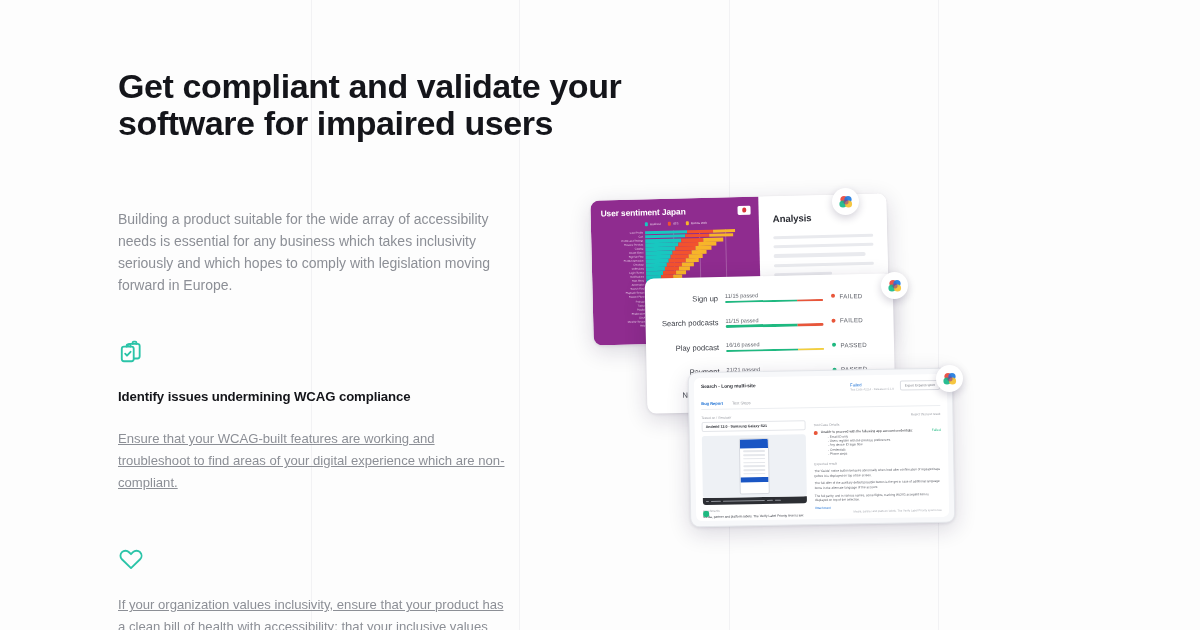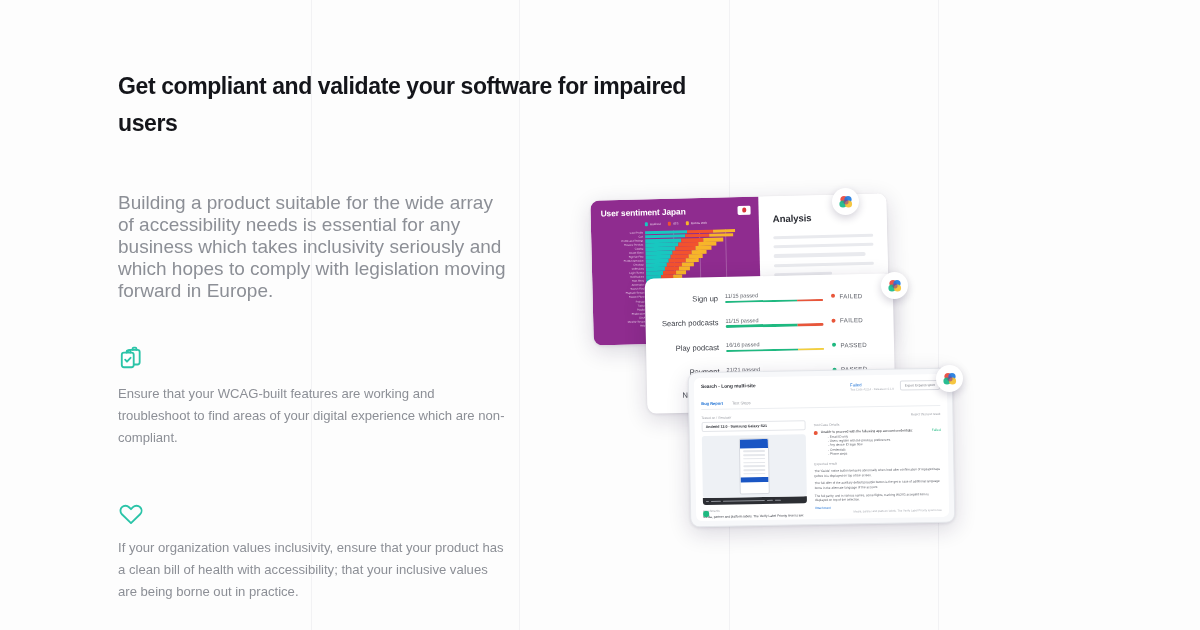--- a/index.html
+++ b/index.html
@@ -32,53 +32,54 @@
   .g4 { left: 938px; }
 
   
   .left-col {
     position: absolute;
     left: 118px;
     top: 68px;
     width: 400px;
   }
   .headline {
-    font-size: 23px;
+    font-size: 34px;
     line-height: 37px;
     font-weight: 700;
     color: #14151a;
     letter-spacing: -0.4px;
     width: 610px;
   }
   .intro {
-    margin-top: 50px;
-    font-size: 19px;
+    margin-top: 66px;
+    font-size: 14px;
     line-height: 22px;
     color: #8c8f96;
     width: 388px;
   }
 
   .feature { margin-top: 43px; }
   .feature .ficon {
     width: 26px; height: 26px;
     display: block;
   }
   .feature .ftitle {
     margin-top: 24px;
     font-size: 13.2px;
     font-weight: 700;
     color: #14151a;
     letter-spacing: -0.1px;
   }
   .feature .fbody {
-    margin-top: 12px;
+    margin-top: 24px;
     font-size: 13.1px;
     line-height: 22px;
     color: #8c8f96;
     width: 390px;
+    text-decoration: underline;
   }
   .feature.second { margin-top: 50px; }
 
   
   .collage {
     position: absolute;
     left: 583px;
     top: 180px;
     width: 420px;
     height: 370px;
@@ -366,20 +367,21 @@
     <div class="feature first">
       <span class="ficon">
         <svg viewBox="0 0 24 24" fill="none" stroke="#2bc4a8" stroke-width="1.7" stroke-linecap="round" stroke-linejoin="round" width="26" height="26">
           <rect x="9" y="4.5" width="11" height="13.5" rx="2"></rect>
           <path d="M13.5 4.5V3.4a1 1 0 0 1 1-1h1.5a1 1 0 0 1 1 1v1.1"></path>
           <rect x="3.5" y="7" width="11" height="13.5" rx="2" fill="#ffffff"></rect>
           <path d="M8 7V5.9a1 1 0 0 1 1-1h1.5a1 1 0 0 1 1 1V7"></path>
           <path d="M6.6 13.6l1.7 1.8 3.3-3.6"></path>
         </svg>
       </span>
+      <div class="ftitle">Identify issues undermining WCAG compliance</div>
       <p class="fbody">Ensure that your WCAG-built features are working and troubleshoot to find areas of your digital experience which are non-compliant.</p>
     </div>
 
     <div class="feature second">
       <span class="ficon">
         <svg viewBox="0 0 24 24" fill="none" stroke="#2bc4a8" stroke-width="1.7" stroke-linecap="round" stroke-linejoin="round" width="26" height="26">
           <path d="M20.4 7.6a4.6 4.6 0 0 0-6.6 0L12 9.4l-1.8-1.8a4.6 4.6 0 1 0-6.6 6.5l8.4 8.1 8.4-8.1a4.6 4.6 0 0 0 0-6.5z"></path>
         </svg>
       </span>
       <p class="fbody">If your organization values inclusivity, ensure that your product has a clean bill of health with accessibility; that your inclusive values are being borne out in practice.</p>

